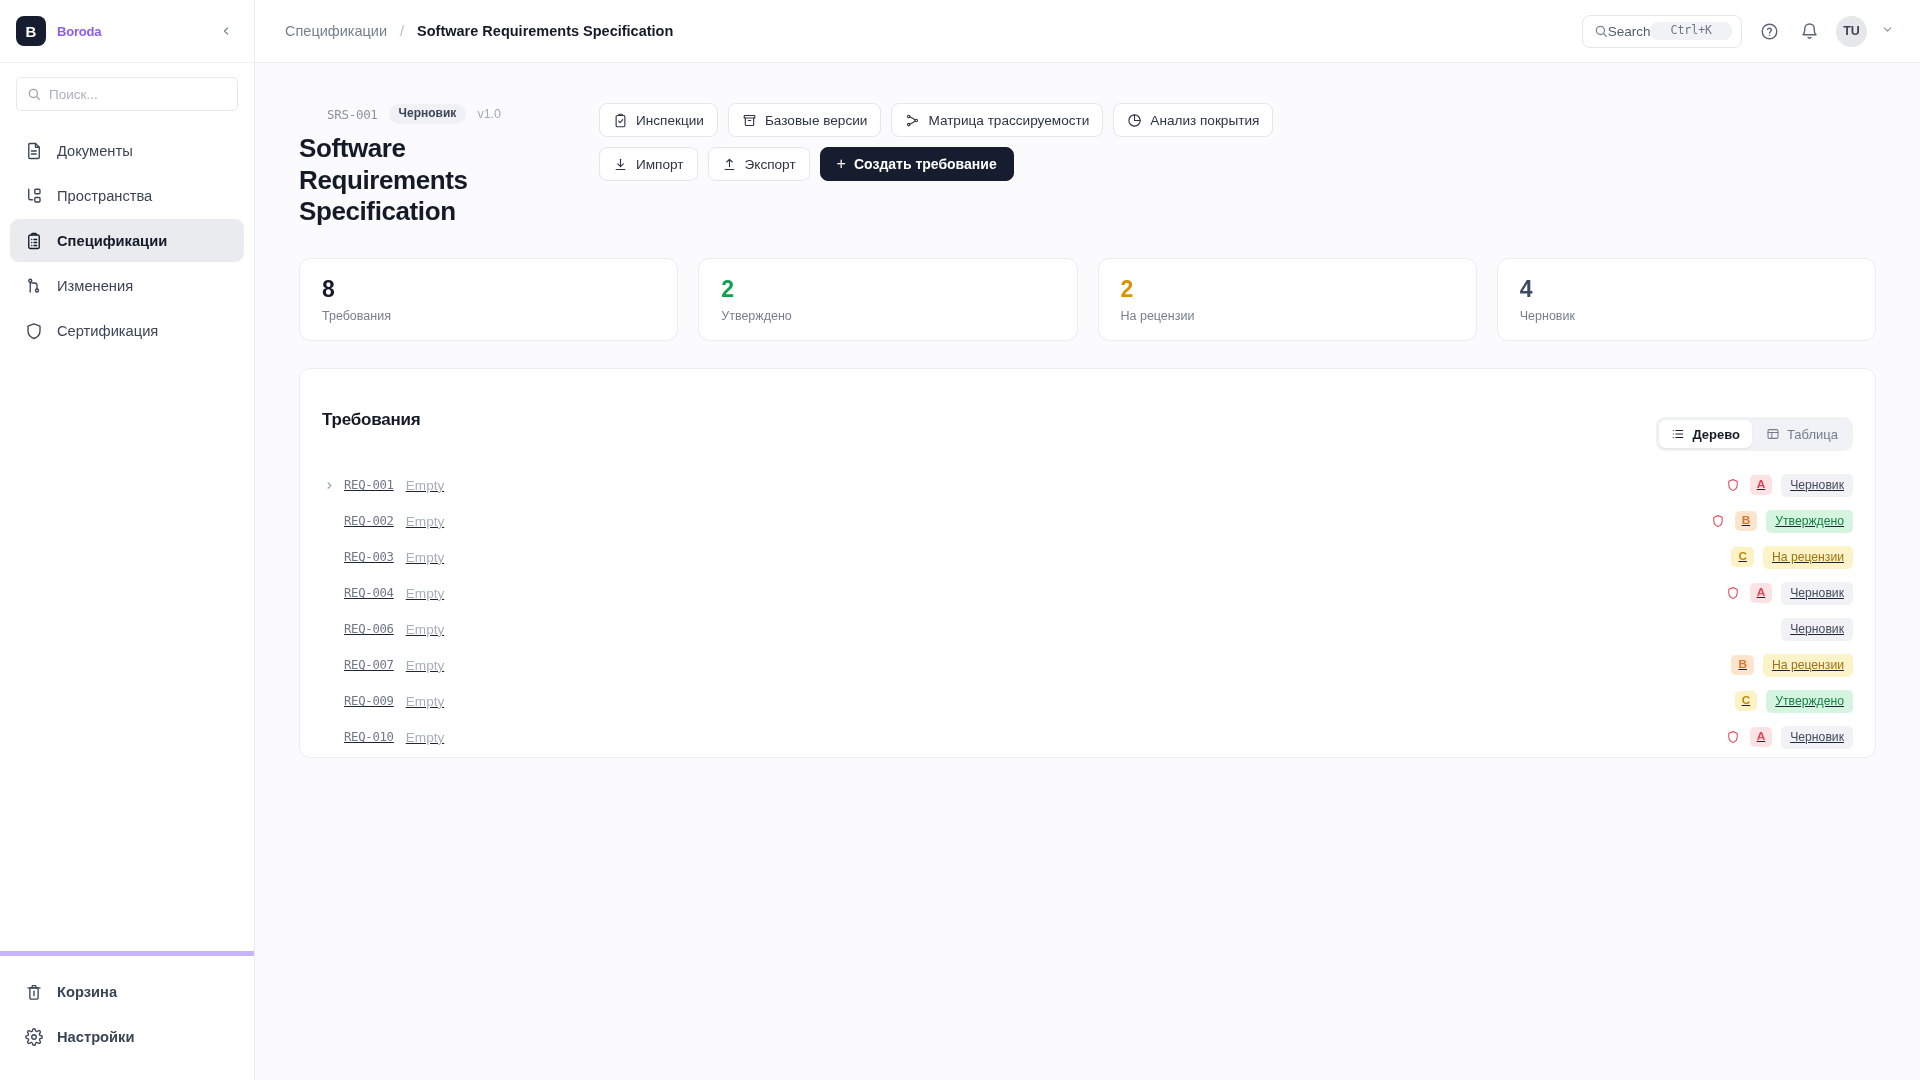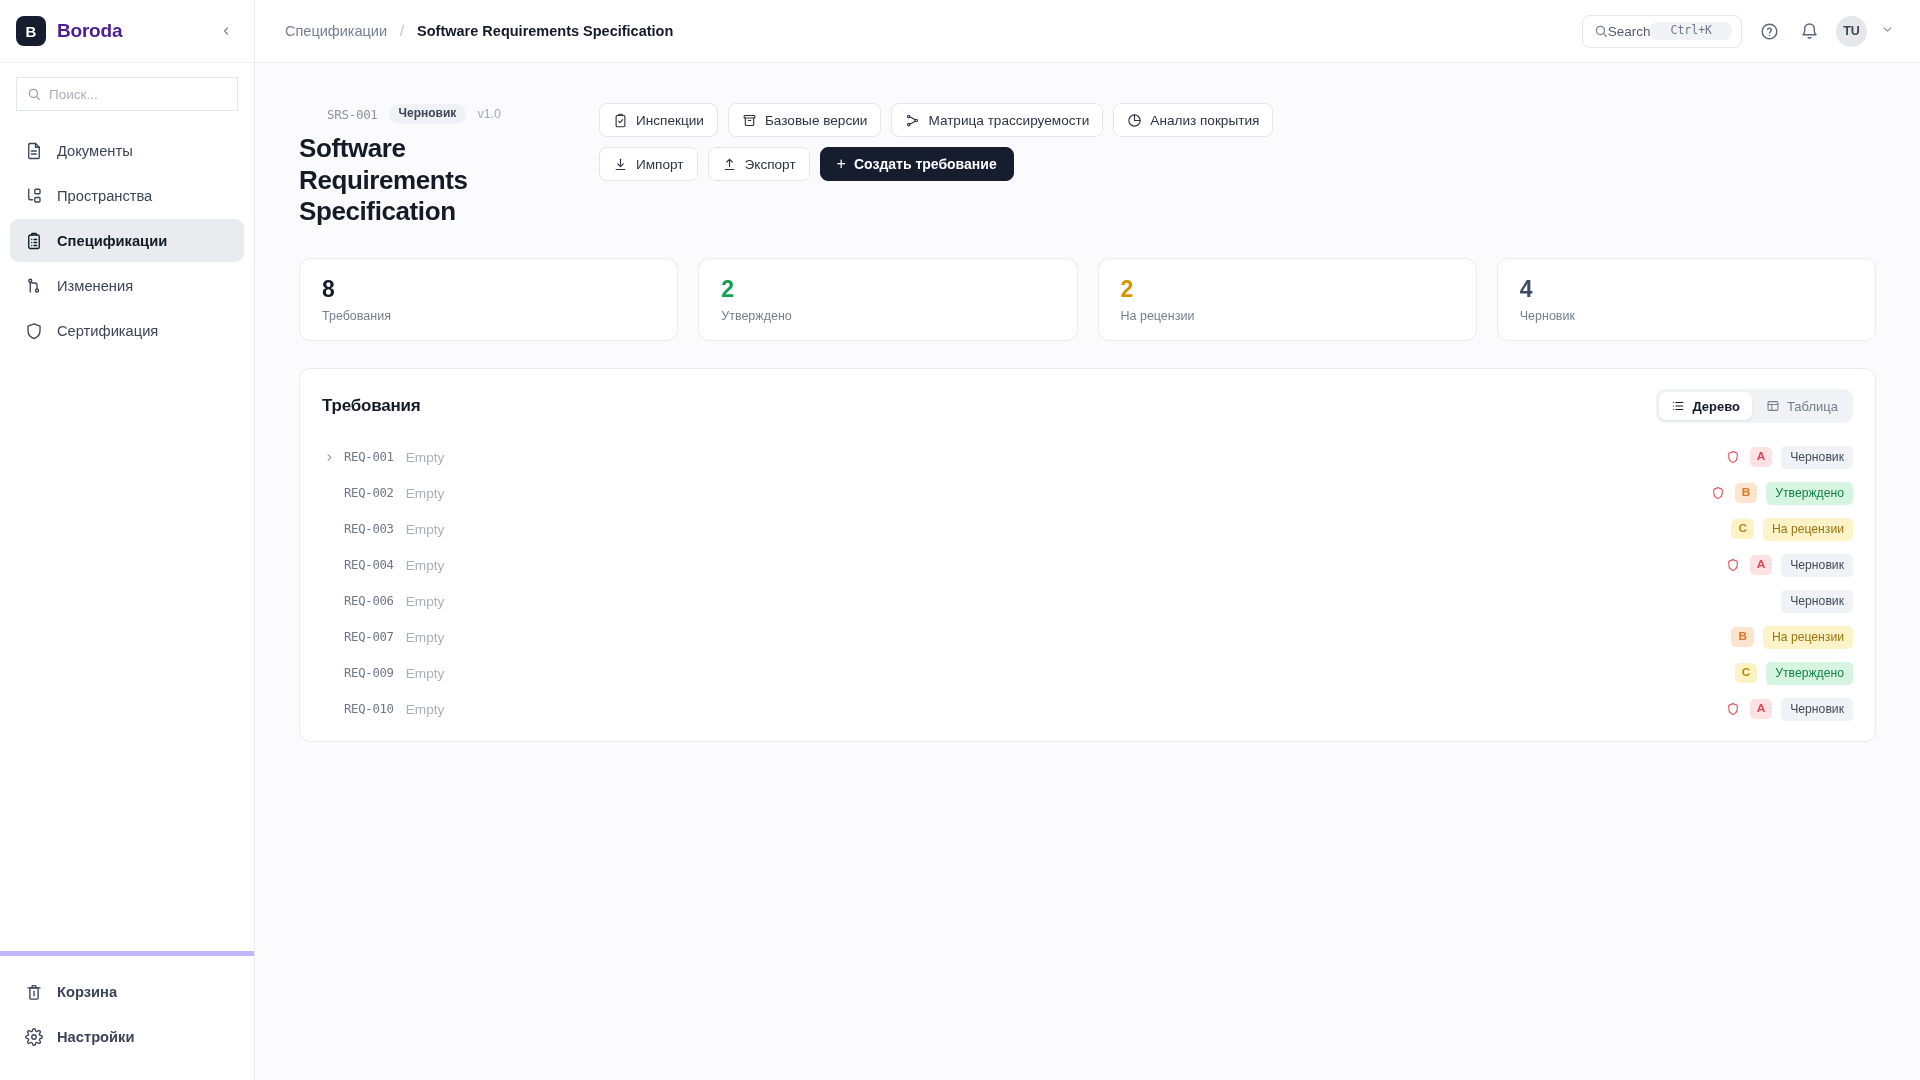--- a/index.html
+++ b/index.html
@@ -25,30 +25,30 @@
     padding: 0 18px 0 16px;
     border-bottom: 1px solid #eef0f4;
   }
   .brand-logo {
     width: 30px; height: 30px; border-radius: 8px;
     background: #161d2e; color: #fff;
     display: flex; align-items: center; justify-content: center;
     font-size: 15px; font-weight: bold; letter-spacing: 0;
   }
   .brand-name {
-    margin-left: 11px; font-size: 19px; font-weight: bold; color: #4c1d95;
+    margin-left: 11px; font-size: 13px; font-weight: bold; color: #8b5cf6;
     letter-spacing: -0.2px;
   }
   .brand-collapse {
     margin-left: auto; color: #7a8496; font-size: 15px; line-height: 1;
     padding: 4px; cursor: pointer;
   }
   .search-wrap { padding: 14px 16px 8px 16px; }
   .search-box {
-    height: 34px; border: 1px solid #e4e7ed; border-radius: 0;
+    height: 34px; border: 1px solid #e4e7ed; border-radius: 5px;
     display: flex; align-items: center; padding: 0 10px; gap: 8px;
     background: #fff;
   }
   .search-box .ph { color: #aab1bd; font-size: 13.5px; }
   .nav { padding: 10px 10px 0 10px; display: flex; flex-direction: column; gap: 2px; }
   .nav-item {
     height: 43px; display: flex; align-items: center; gap: 14px;
     padding: 0 14px; border-radius: 9px; cursor: pointer;
     color: #3b4557; font-size: 14.7px;
   }
@@ -129,29 +129,29 @@
 
   
   .panel {
     margin-top: 27px; background: #fff; border: 1px solid #e9ecf1; border-radius: 11px;
     overflow: hidden;
   }
   .panel-head { display: flex; align-items: center; padding: 20px 22px 16px 22px; }
   .panel-title { font-size: 17px; font-weight: bold; color: #141a27; letter-spacing: -0.2px; }
   .seg {
     margin-left: auto; background: #f1f2f5; border-radius: 9px; padding: 3px;
-    display: flex; gap: 2px;
+    display: flex; gap: 2px; margin-top: 28px;
   }
   .seg-btn {
     display: flex; align-items: center; gap: 7px; height: 28px; padding: 0 12px;
     border-radius: 7px; font-size: 13px; color: #737d8d; cursor: pointer; white-space: nowrap;
   }
   .seg-btn.on { background: #fff; color: #141a27; font-weight: bold; box-shadow: 0 1px 2px rgba(16,24,40,.08); }
 
-  .rows { padding: 0 0 14px 0; }
+  .rows { padding: 0 0 2px 0; text-decoration: underline; }
   .row {
     height: 36px; display: flex; align-items: center;
     padding: 0 22px 0 20px; cursor: pointer;
   }
   .row-expander { width: 18px; flex: 0 0 18px; color: #9aa2b0; font-size: 11px; display: flex; align-items: center; justify-content: center; }
   .req-id {
     font-family: "DejaVu Sans Mono", monospace; font-size: 12.3px;
     color: #6f7889; letter-spacing: -0.3px; margin-left: 6px;
   }
   .req-title { font-size: 13.6px; color: #a8afbb; margin-left: 12px; }

